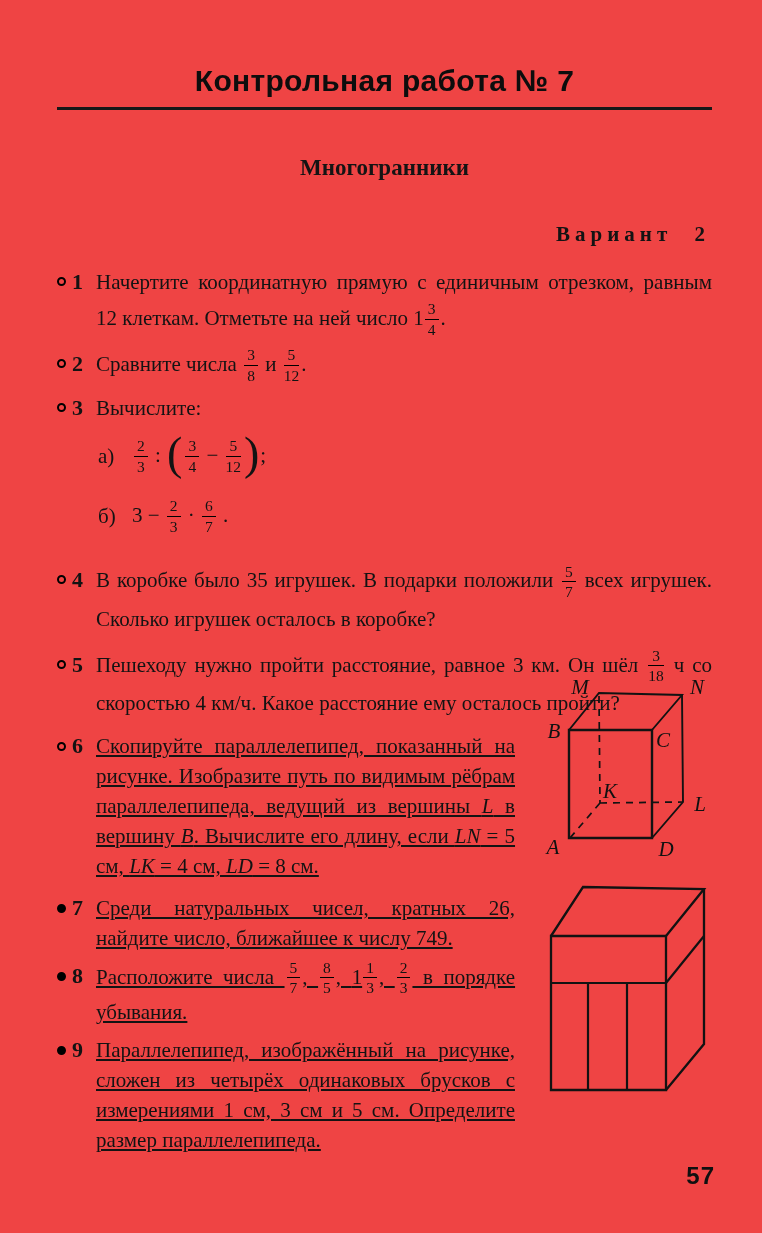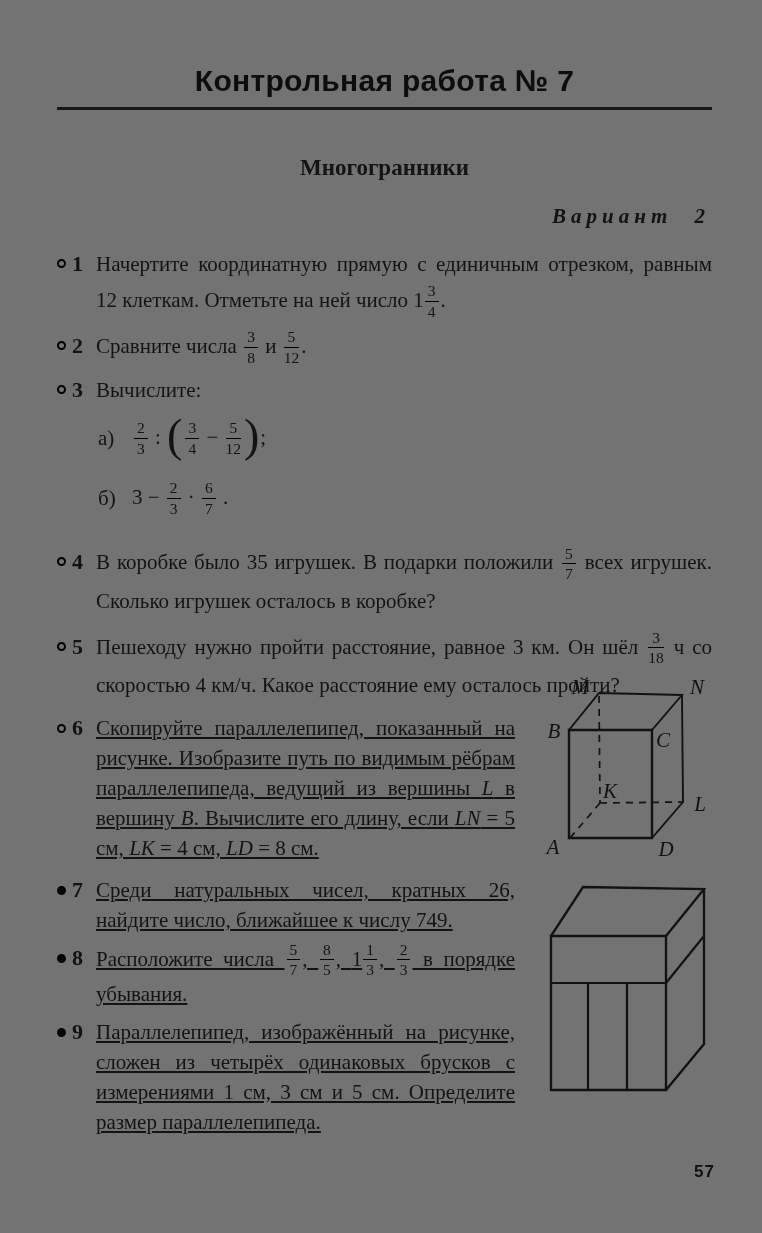--- a/index.html
+++ b/index.html
@@ -1,35 +1,35 @@
 <!DOCTYPE html>
 <html lang="ru"><head>
 <meta charset="utf-8">
 <style>
   html,body { margin:0; padding:0; background:#e8e8e8; }
   .page {
     position:relative; width:762px; height:1233px; margin:0 auto;
-    background:#737373; color:#131313; overflow:hidden;
+    background:#ef4444; color:#131313; overflow:hidden;
     font-family:"Liberation Serif", serif;
   }
   .content { padding:64px 50px 0 57px; }
 
   .title {
     margin:0; text-align:center;
     font-family:"Liberation Sans", sans-serif;
     font-weight:bold; font-size:30px; letter-spacing:0.3px; color:#0d0d0d;
   }
   .rule { height:3px; background:#181818; margin-top:9px; }
   .subtitle {
     margin:13px 0 0; text-align:center; font-weight:bold;
     font-size:23px; line-height:30px; color:#141414;
   }
   .variant {
-    margin-top:21px; padding-right:2px; text-align:right;
-    font-weight:bold; font-style:italic; font-size:21px;
+    margin-top:39px; padding-right:2px; text-align:right;
+    font-weight:bold; font-size:21px;
     letter-spacing:5px; word-spacing:12px;
   }
 
   #problems { margin-top:17px; }
   .problem { display:flex; align-items:flex-start; margin-top:10px; }
   .problem.m8 { margin-top:8px; } .problem.m6 { margin-top:6px; } .problem.m12 { margin-top:12px; }
   #problems .problem:first-child { margin-top:0; }
 
   .bullet {
     flex:none; width:9px; height:9px; box-sizing:border-box;
@@ -67,21 +67,21 @@
   .fig { position:absolute; }
   .fig line, .fig path, .fig polyline { stroke:#121212; fill:none; }
   .figlabel {
     font-family:"Liberation Serif", serif; font-style:italic;
     font-size:21px; fill:#111;
   }
 
   .pageno {
     position:absolute; top:1162px; right:47px;
     font-family:"Liberation Sans", sans-serif; font-weight:bold;
-    font-size:17px; letter-spacing:1px; color:#101010;
+    font-size:24px; letter-spacing:1px; color:#101010;
   }
 </style>
 </head>
 <body>
 
 <div class="page">
   <div class="content">
     <h1 class="title">Контрольная работа № 7</h1>
     <div class="rule"></div>
     <h2 class="subtitle">

